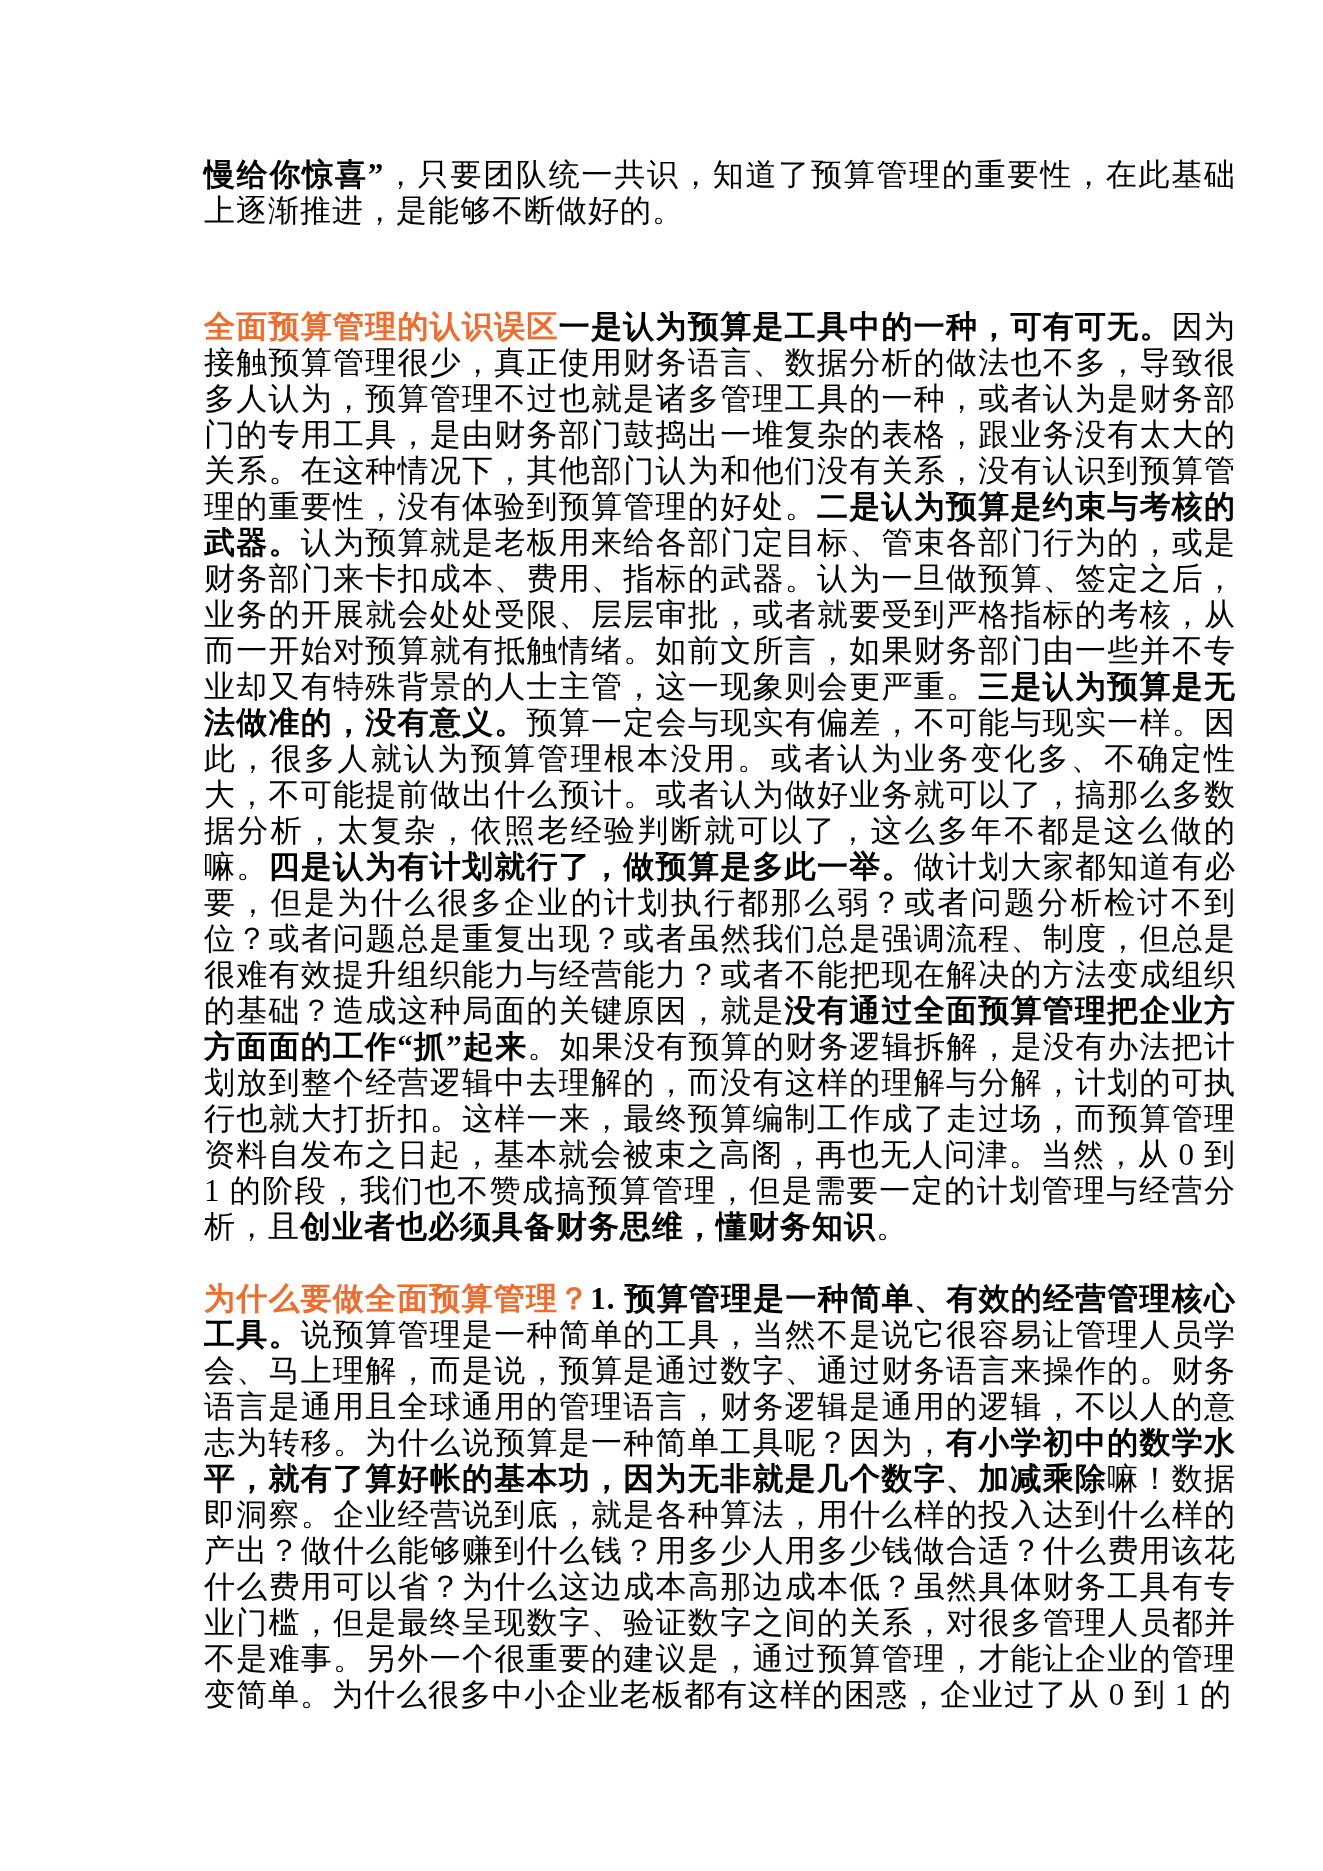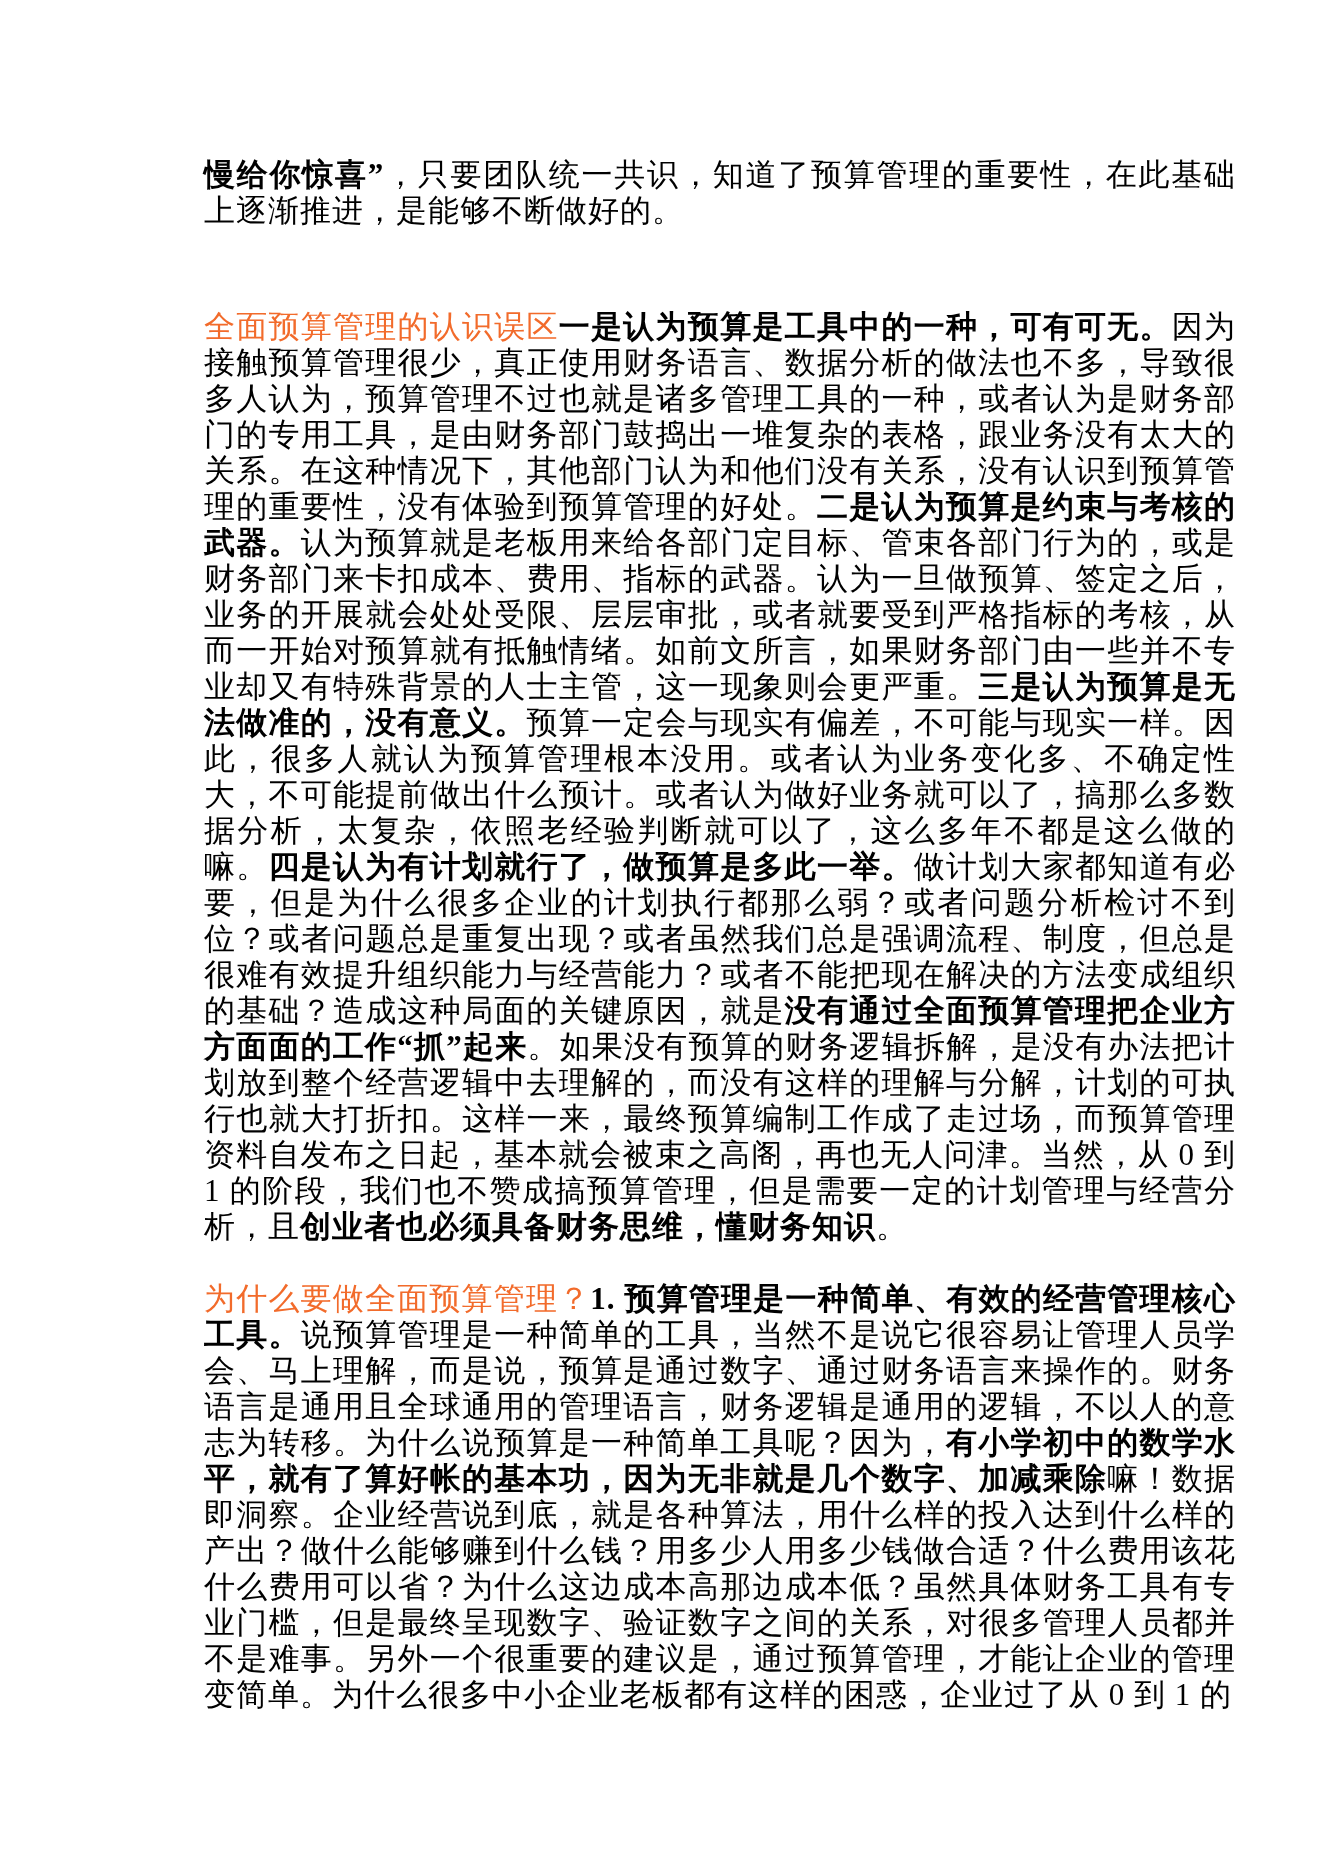--- a/index.html
+++ b/index.html
@@ -21,21 +21,21 @@
     letter-spacing: 1px;
     text-align: justify;
     text-justify: inter-ideograph;
     word-break: break-all;
     color: var(--ink);
   }
   .para-misconceptions { margin-top: 80px; }
   .para-why { margin-top: 36px; }
   .run-normal { font-weight: 400; }
   .run-bold { font-weight: 700; }
-  .run-heading { font-weight: 400; color: var(--accent); }
+  .run-heading { font-weight: 700; color: var(--accent); }
 </style>
 </head>
 <body>
 
 <div class="page">
   <div id="paragraphs">
       <p class="para para-intro"><span class="run run-bold">慢给你惊喜”</span><span class="run run-normal">，只要团队统一共识，知道了预算管理的重要性，在此基础上逐渐推进，是能够不断做好的。</span></p>
       <p class="para para-misconceptions"><span class="run run-heading">全面预算管理的认识误区</span><span class="run run-bold">一是认为预算是工具中的一种，可有可无。</span><span class="run run-normal">因为接触预算管理很少，真正使用财务语言、数据分析的做法也不多，导致很多人认为，预算管理不过也就是诸多管理工具的一种，或者认为是财务部门的专用工具，是由财务部门鼓捣出一堆复杂的表格，跟业务没有太大的关系。在这种情况下，其他部门认为和他们没有关系，没有认识到预算管理的重要性，没有体验到预算管理的好处。</span><span class="run run-bold">二是认为预算是约束与考核的武器。</span><span class="run run-normal">认为预算就是老板用来给各部门定目标、管束各部门行为的，或是财务部门来卡扣成本、费用、指标的武器。认为一旦做预算、签定之后，业务的开展就会处处受限、层层审批，或者就要受到严格指标的考核，从而一开始对预算就有抵触情绪。如前文所言，如果财务部门由一些并不专业却又有特殊背景的人士主管，这一现象则会更严重。</span><span class="run run-bold">三是认为预算是无法做准的，没有意义。</span><span class="run run-normal">预算一定会与现实有偏差，不可能与现实一样。因此，很多人就认为预算管理根本没用。或者认为业务变化多、不确定性大，不可能提前做出什么预计。或者认为做好业务就可以了，搞那么多数据分析，太复杂，依照老经验判断就可以了，这么多年不都是这么做的嘛。</span><span class="run run-bold">四是认为有计划就行了，做预算是多此一举。</span><span class="run run-normal">做计划大家都知道有必要，但是为什么很多企业的计划执行都那么弱？或者问题分析检讨不到位？或者问题总是重复出现？或者虽然我们总是强调流程、制度，但总是很难有效提升组织能力与经营能力？或者不能把现在解决的方法变成组织的基础？造成这种局面的关键原因，就是</span><span class="run run-bold">没有通过全面预算管理把企业方方面面的工作“抓”起来</span><span class="run run-normal">。如果没有预算的财务逻辑拆解，是没有办法把计划放到整个经营逻辑中去理解的，而没有这样的理解与分解，计划的可执行也就大打折扣。这样一来，最终预算编制工作成了走过场，而预算管理资料自发布之日起，基本就会被束之高阁，再也无人问津。当然，从 0 到 1 的阶段，我们也不赞成搞预算管理，但是需要一定的计划管理与经营分析，且</span><span class="run run-bold">创业者也必须具备财务思维，懂财务知识</span><span class="run run-normal">。</span></p>
       <p class="para para-why"><span class="run run-heading">为什么要做全面预算管理？</span><span class="run run-bold">1. 预算管理是一种简单、有效的经营管理核心工具。</span><span class="run run-normal">说预算管理是一种简单的工具，当然不是说它很容易让管理人员学会、马上理解，而是说，预算是通过数字、通过财务语言来操作的。财务语言是通用且全球通用的管理语言，财务逻辑是通用的逻辑，不以人的意志为转移。为什么说预算是一种简单工具呢？因为，</span><span class="run run-bold">有小学初中的数学水平，就有了算好帐的基本功，因为无非就是几个数字、加减乘除</span><span class="run run-normal">嘛！数据即洞察。企业经营说到底，就是各种算法，用什么样的投入达到什么样的产出？做什么能够赚到什么钱？用多少人用多少钱做合适？什么费用该花什么费用可以省？为什么这边成本高那边成本低？虽然具体财务工具有专业门槛，但是最终呈现数字、验证数字之间的关系，对很多管理人员都并不是难事。另外一个很重要的建议是，通过预算管理，才能让企业的管理变简单。为什么很多中小企业老板都有这样的困惑，企业过了从 0 到 1 的</span></p>
     </div>

